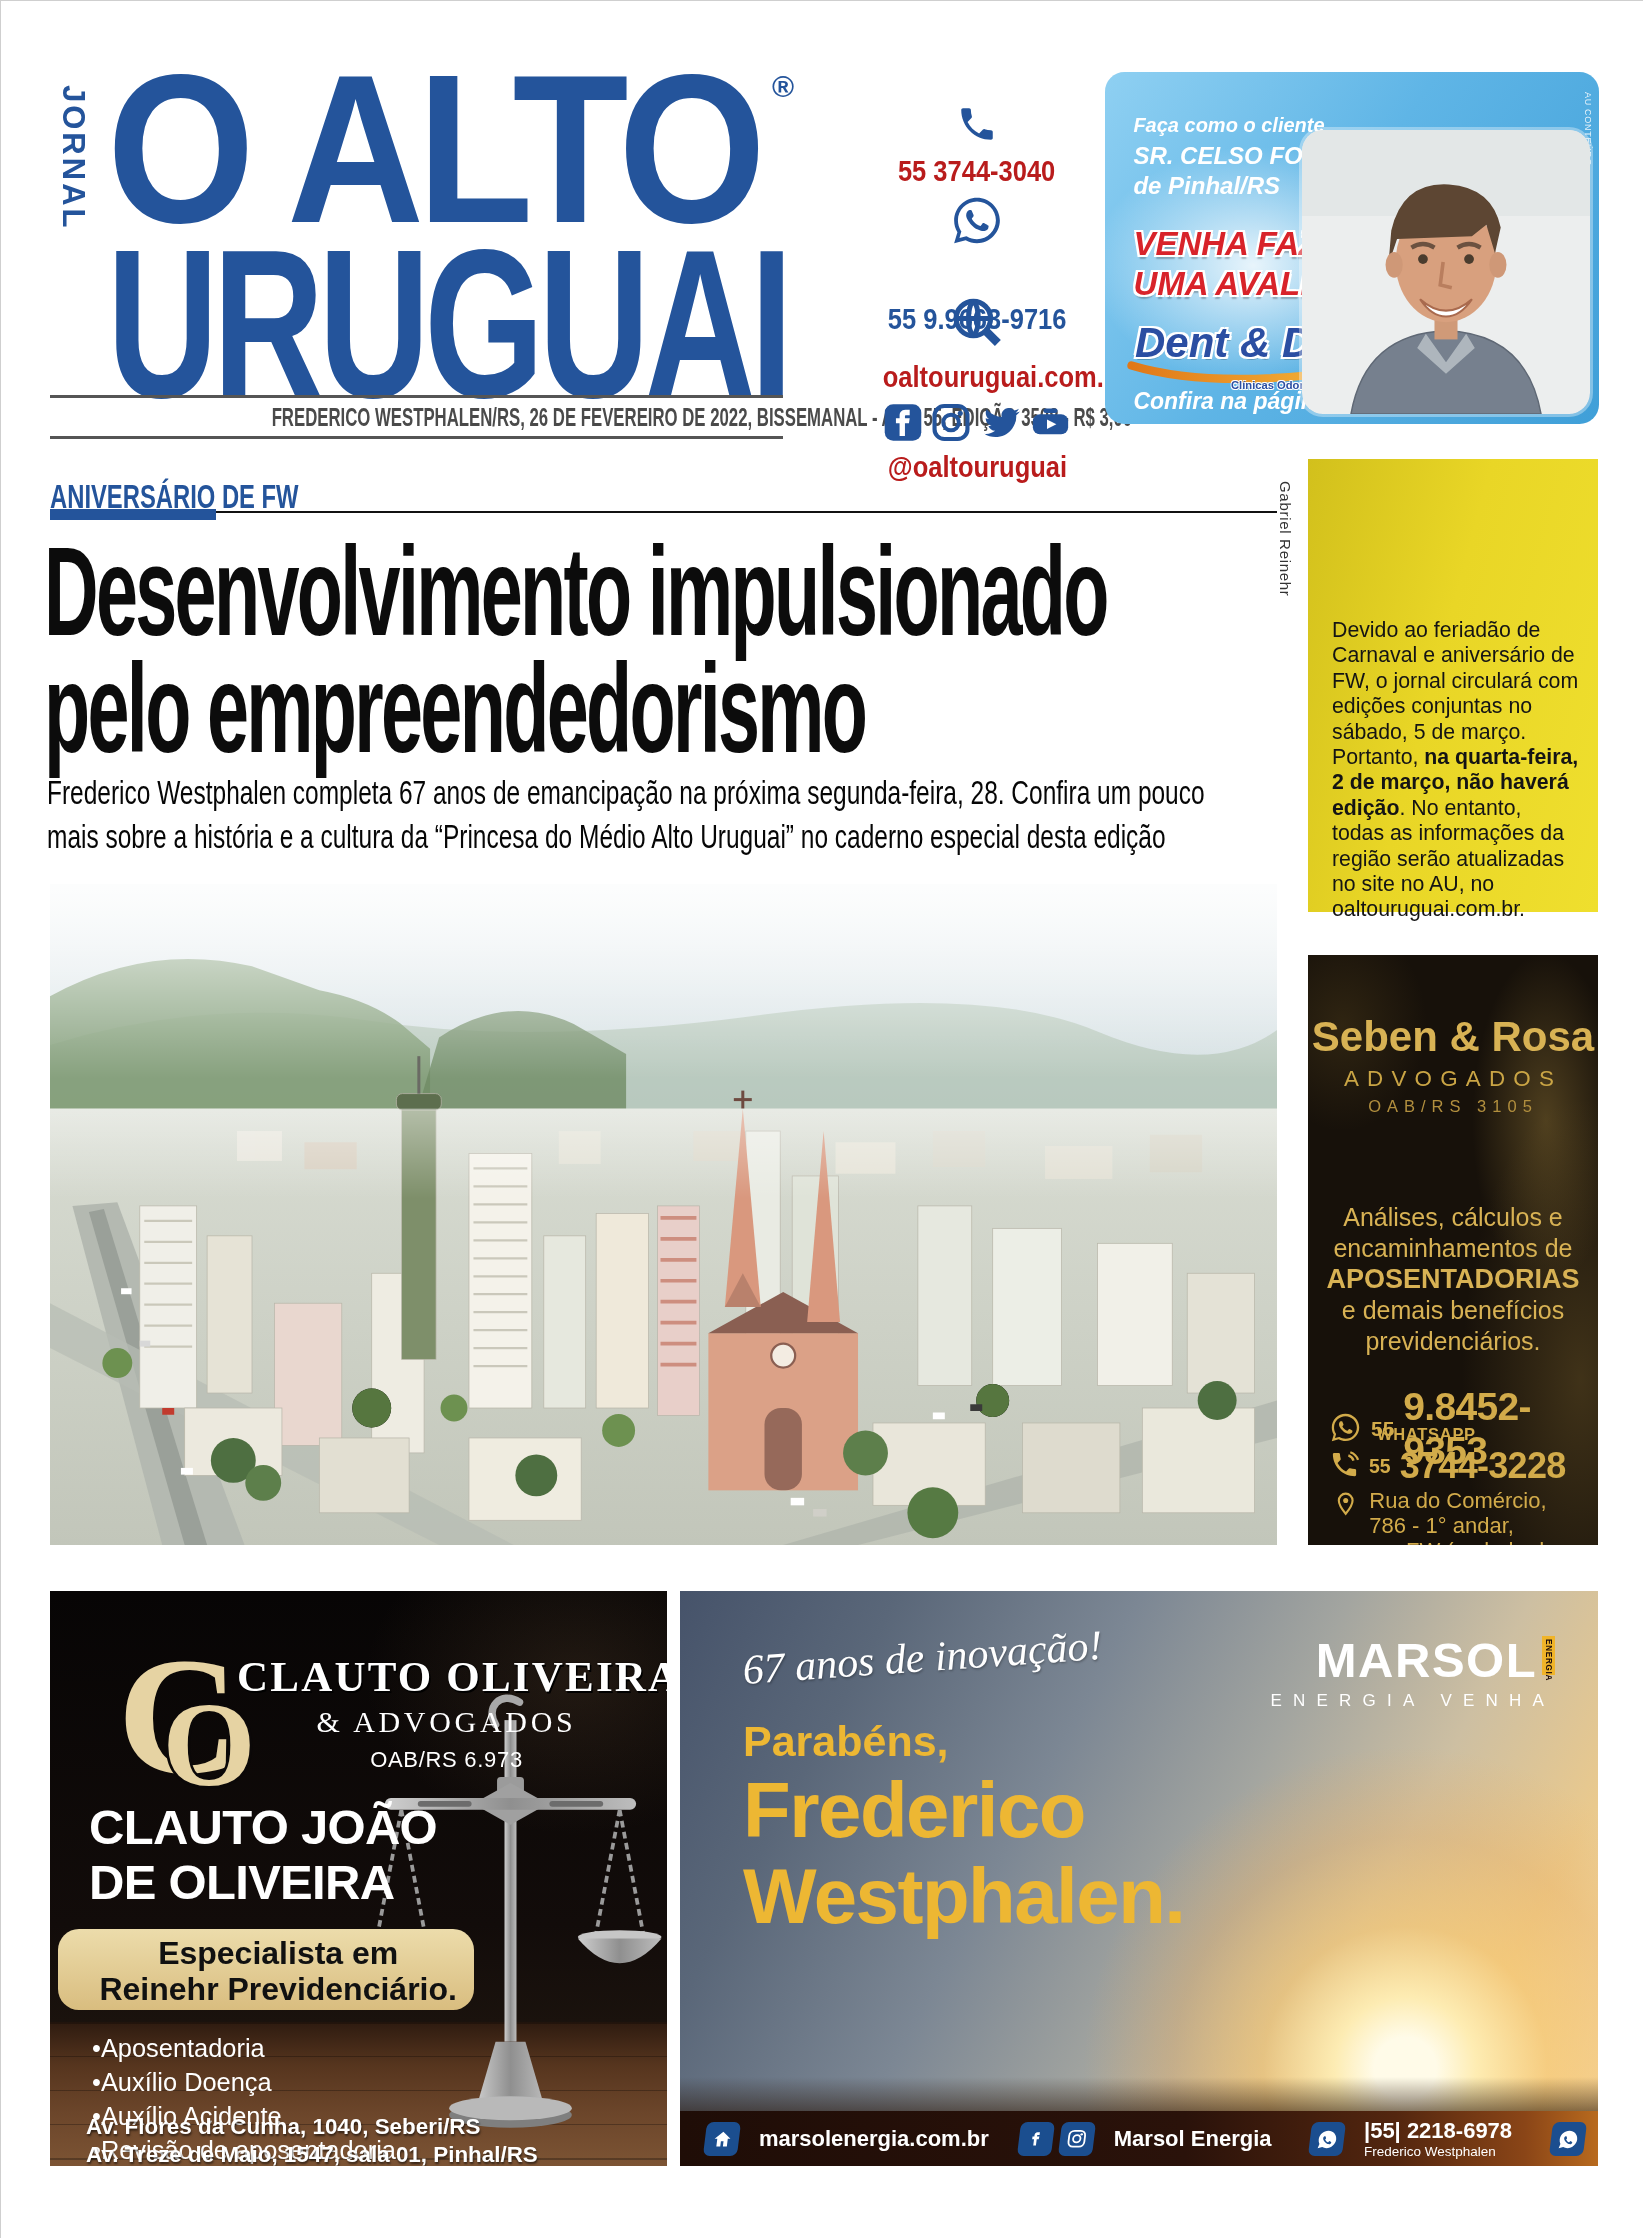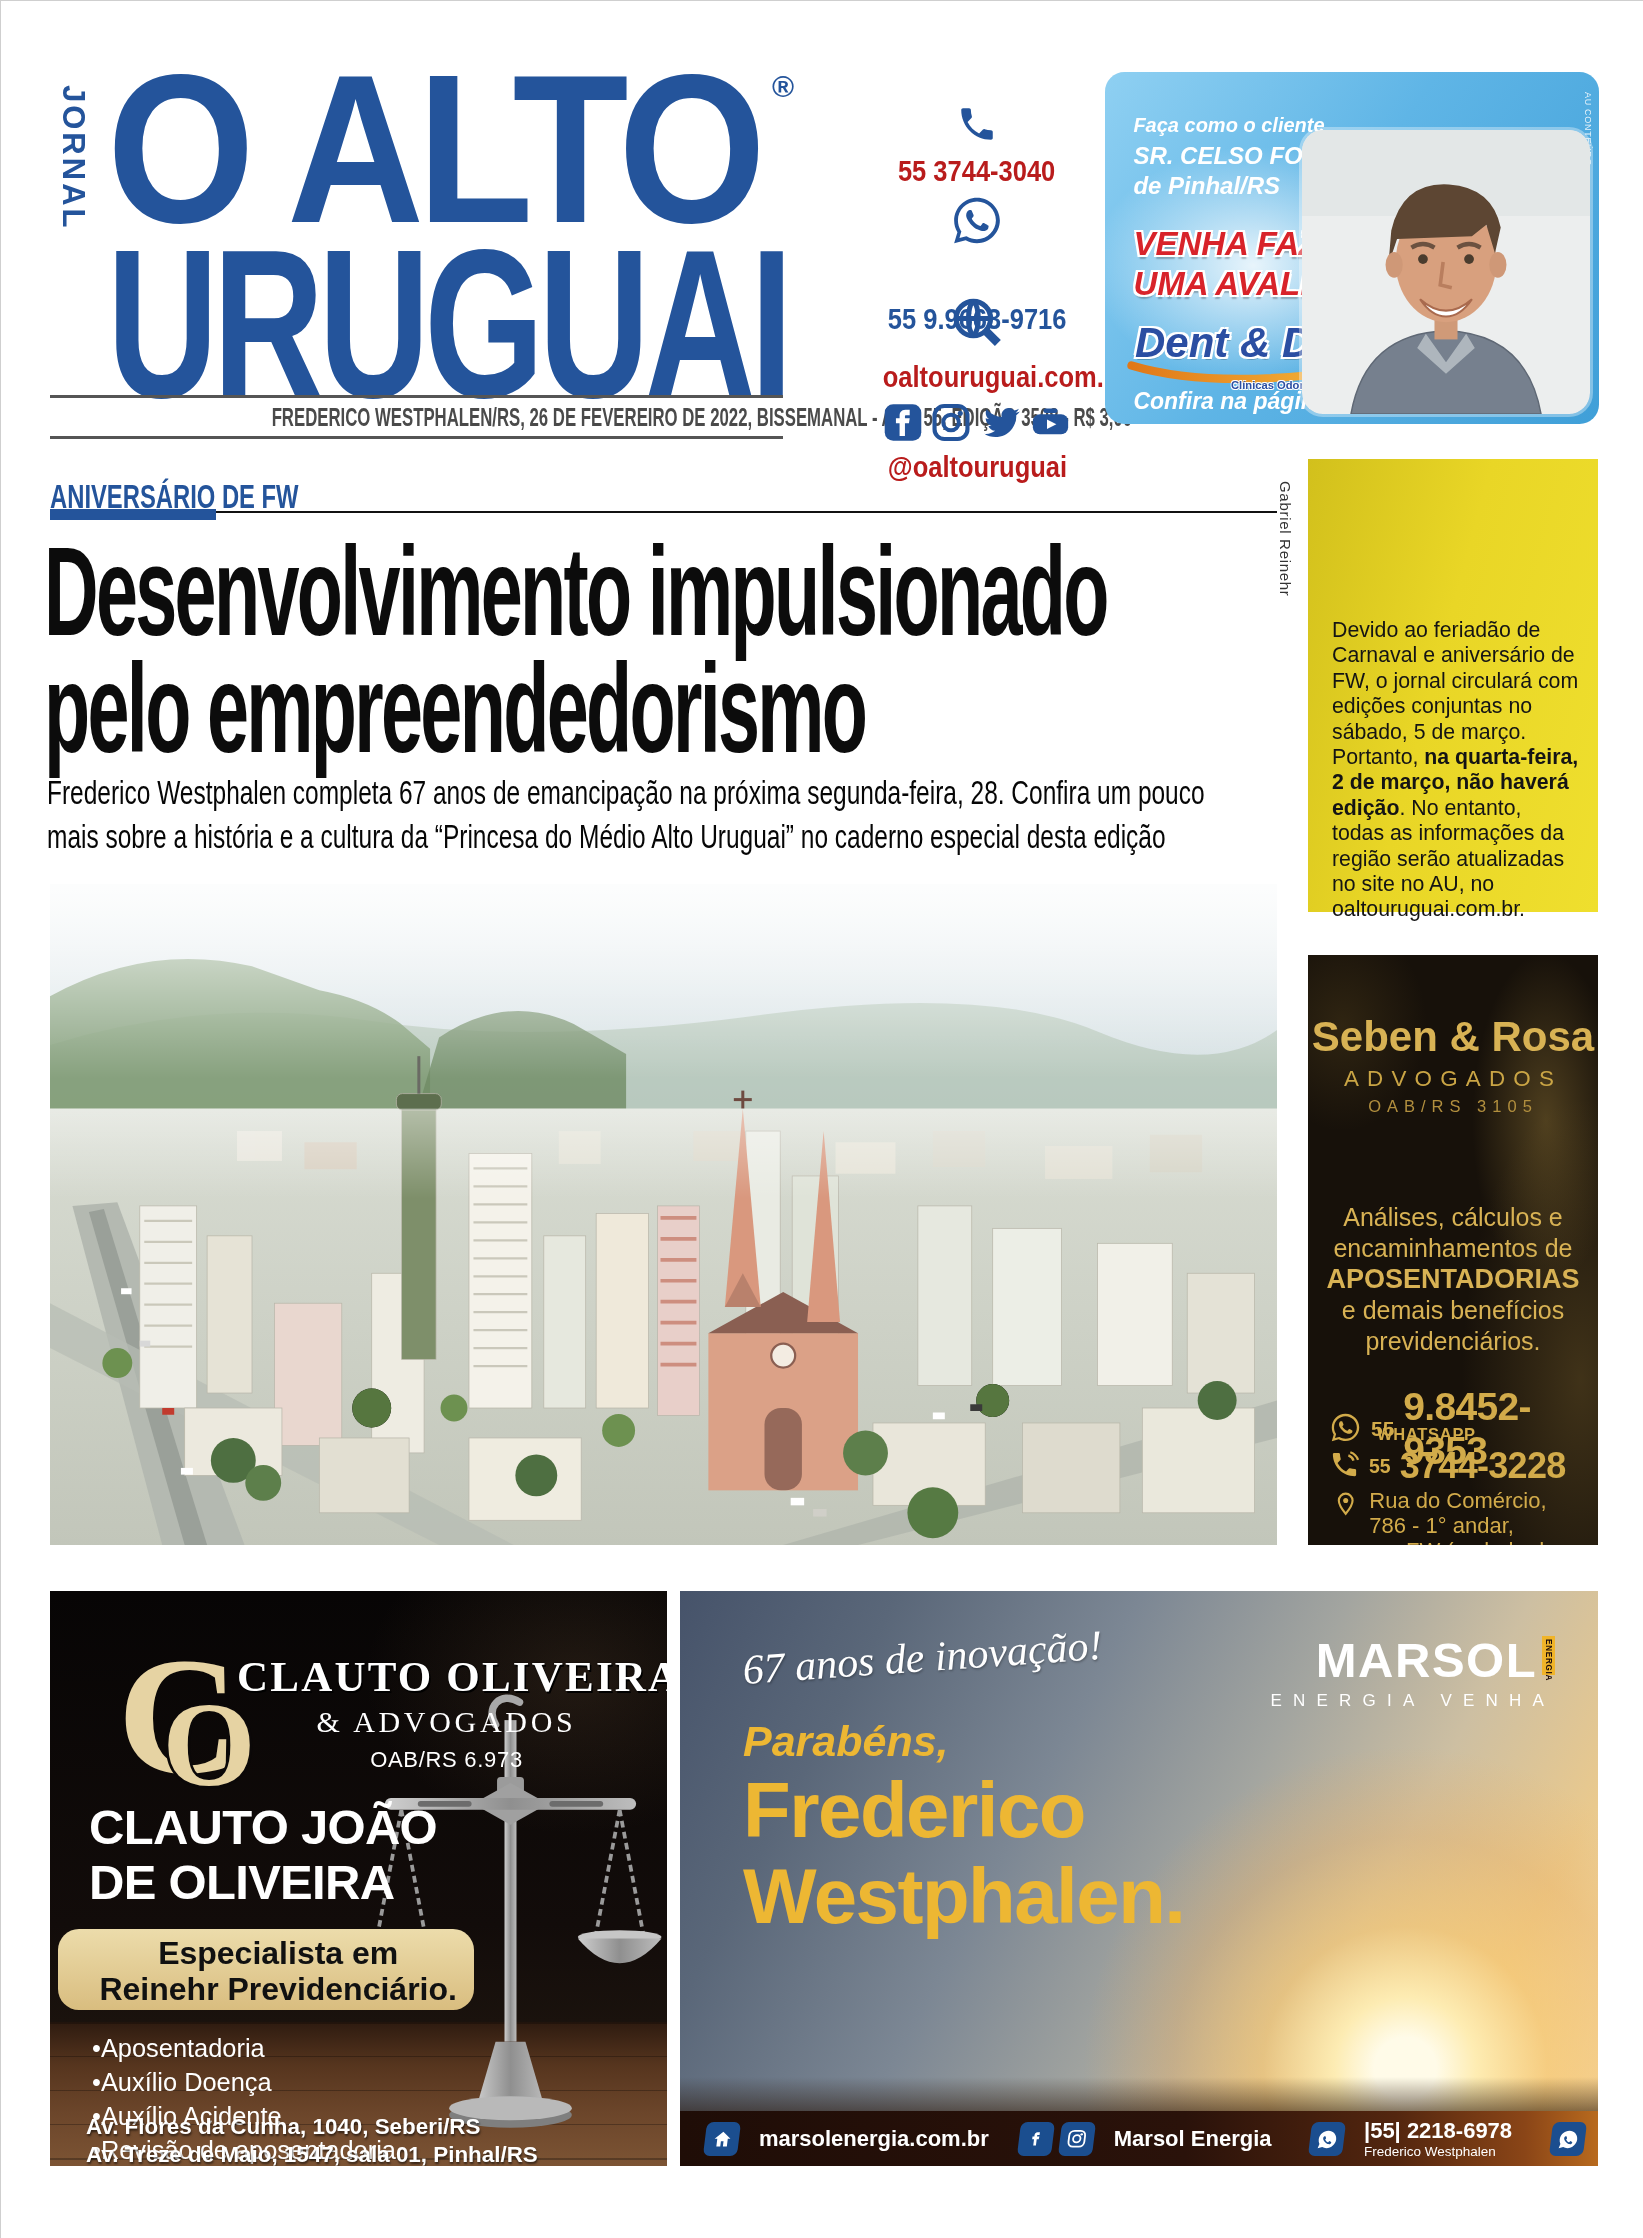--- a/index.html
+++ b/index.html
@@ -446,21 +446,21 @@
 
     <div class="abs" style="right:43px;top:45px;text-align:right;">
       <div style="display:flex;align-items:flex-start;gap:4.5px;justify-content:flex-end;">
         <span style="font-weight:800;font-size:49px;letter-spacing:1.5px;line-height:1;">MARSOL</span>
         <span class="vert" style="background:#f0b429;color:#20100b;font-size:8.2px;font-weight:700;letter-spacing:0.7px;
               padding:3px 2.2px;height:39px;box-sizing:border-box;">ENERGIA</span>
       </div>
       <div style="font-size:17px;letter-spacing:11.2px;margin-top:6px;">ENERGIA VENHA</div>
     </div>
 
-    <div class="abs gold" style="left:63px;top:126px;font-size:43px;font-style:italic;">Parabéns,</div>
+    <div class="abs gold" style="left:63px;top:126px;font-size:43px;">Parabéns,</div>
     <div class="abs gold nw" style="left:63px;top:174px;font-size:78px;letter-spacing:-1.5px;">Frederico</div>
     <div class="abs gold nw" style="left:63px;top:260px;font-size:78px;letter-spacing:-1.5px;">Westphalen.</div>
 
     <div class="abs" style="left:0;right:0;bottom:55px;height:34px;
          background:linear-gradient(180deg,transparent,rgba(40,22,10,.55));"></div>
 
     <div class="mbar abs">
       <span class="chip">
         <svg width="21" height="21" viewBox="0 0 24 24">
             <path fill="#fff" d="M12 3l9 8h-3v9h-4.5v-6h-3v6H6v-9H3z"></path>

